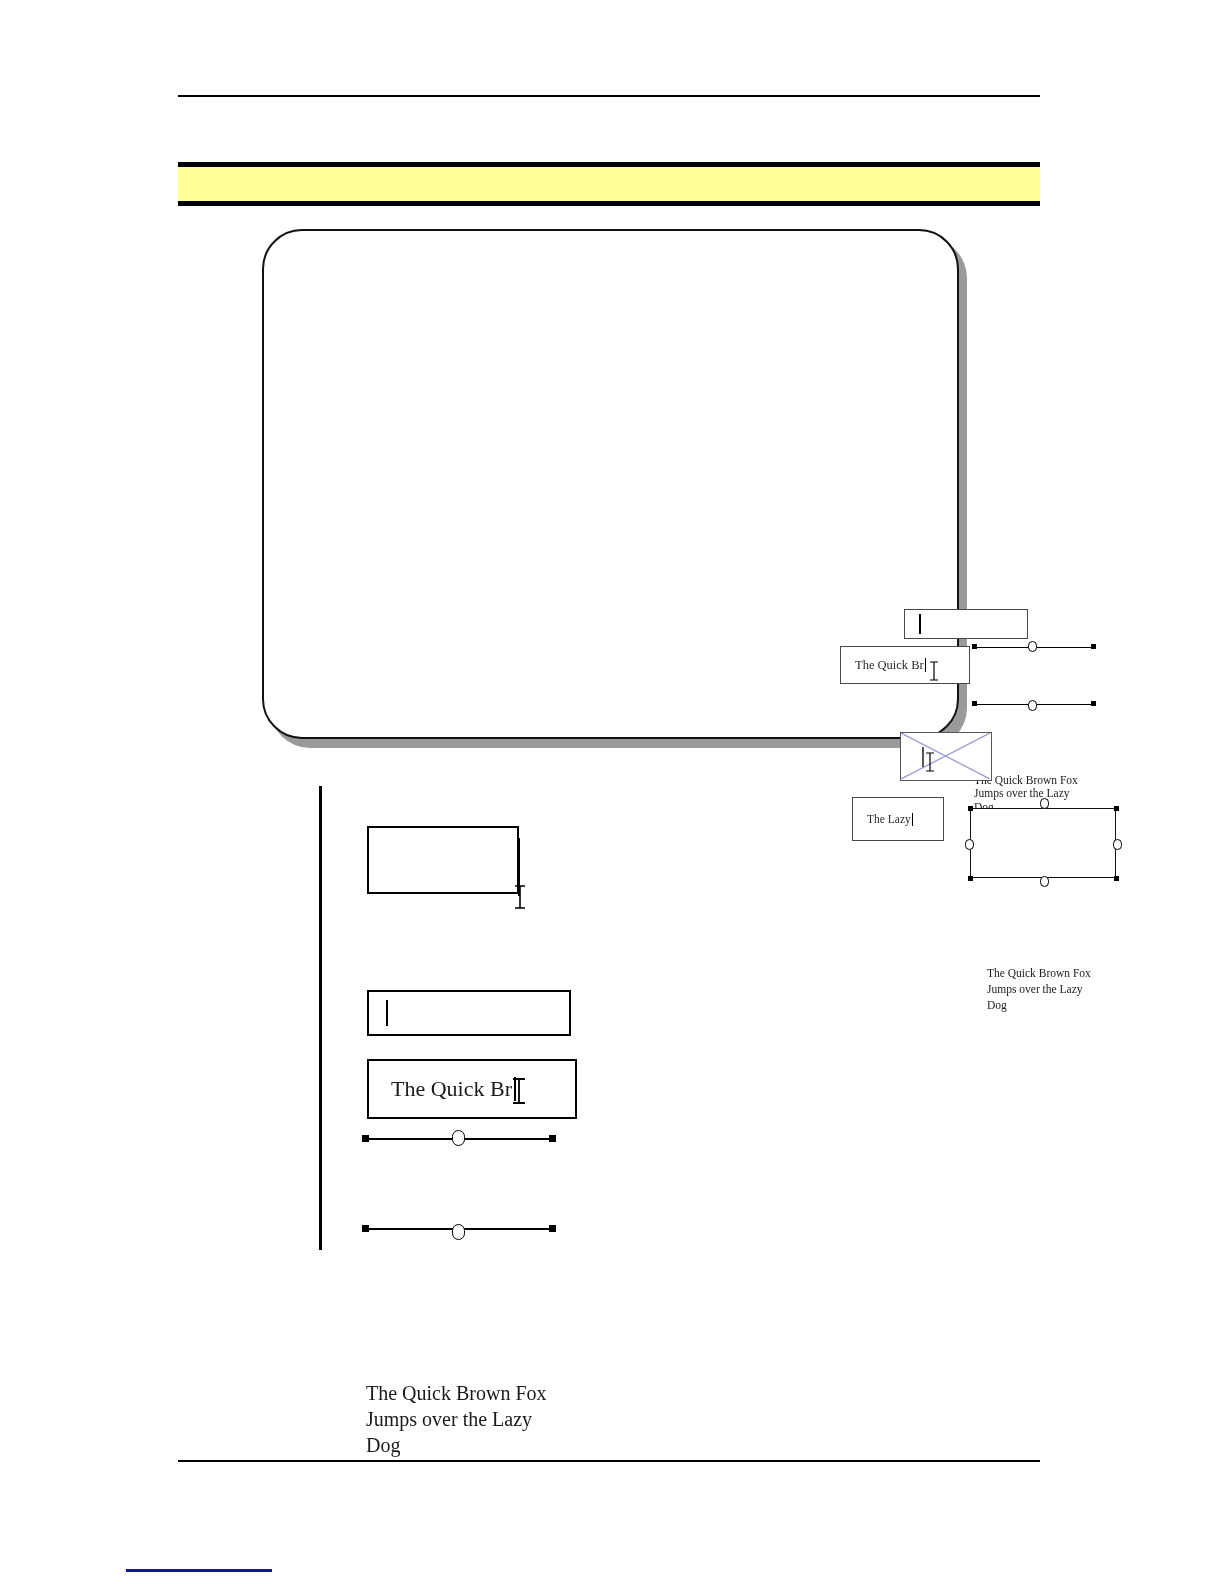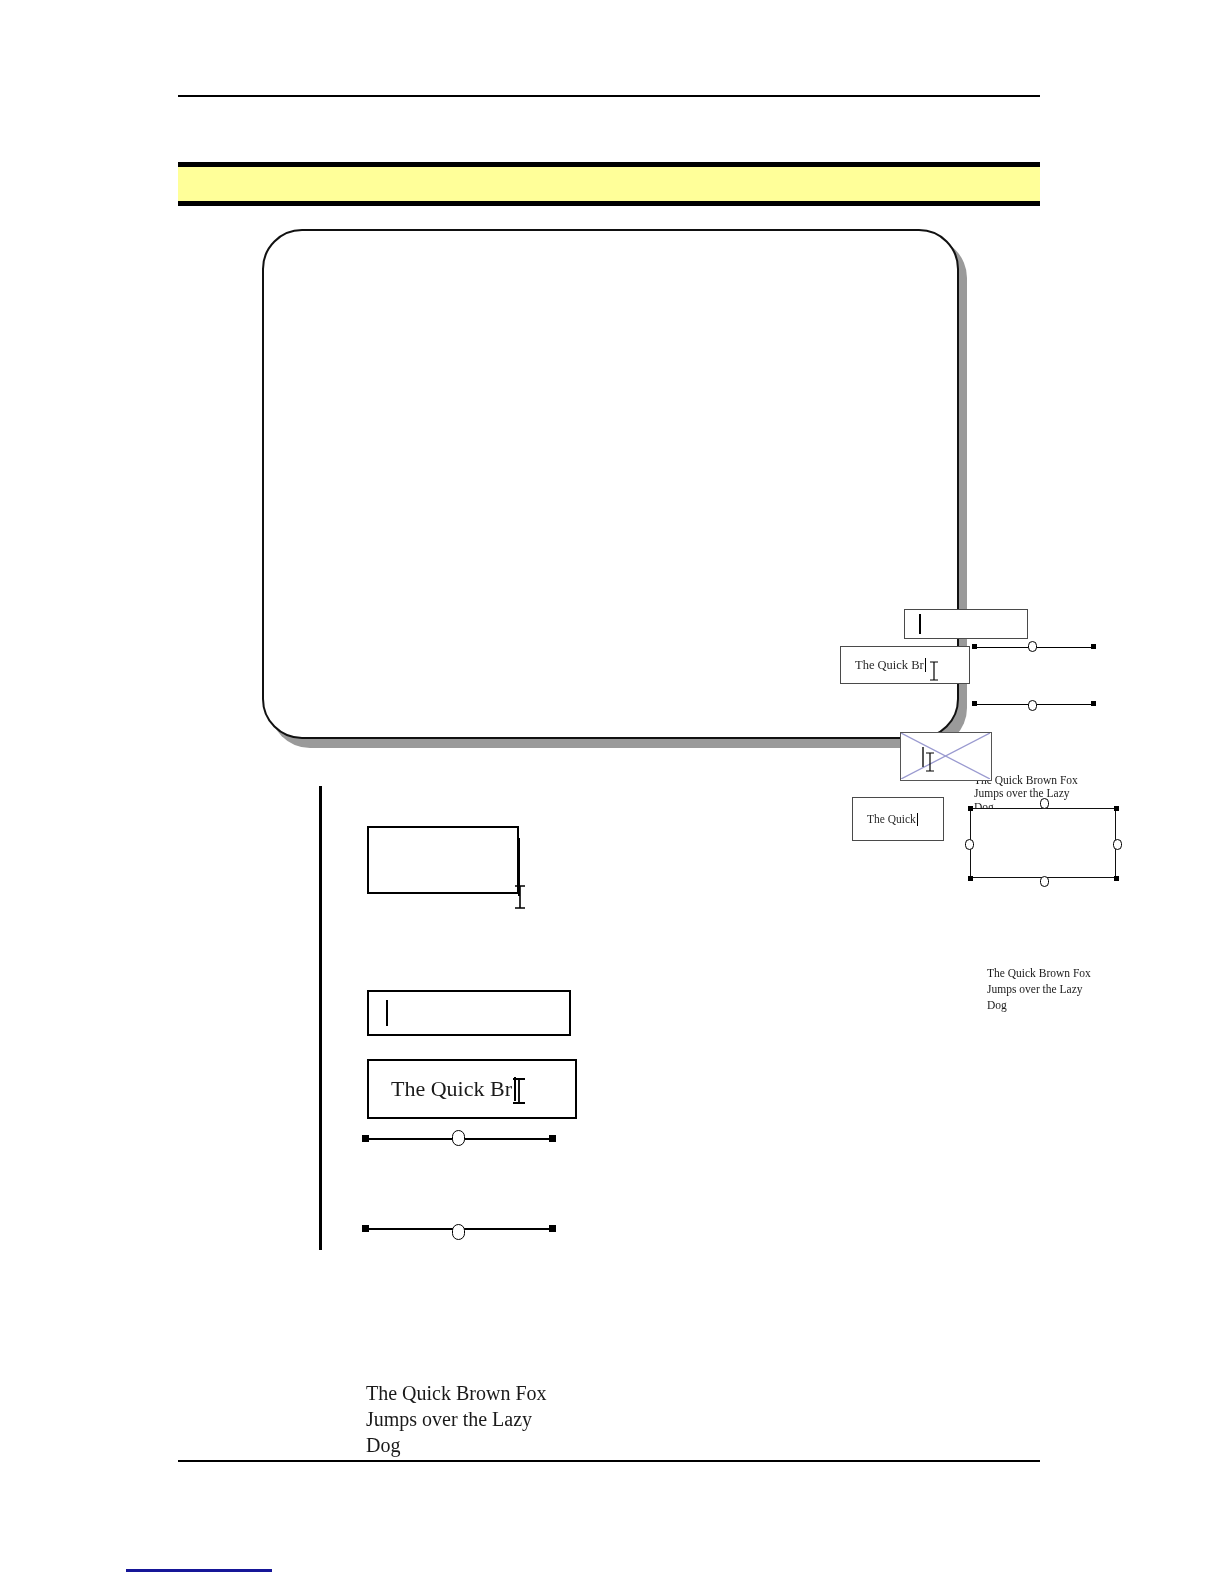--- a/index.html
+++ b/index.html
@@ -299,21 +299,21 @@
       </svg>
     </div>
     <div class="caret-abs" id="dlg-x-caret"></div>
     <div class="ibeam" id="dlg-x-ibeam">
       <svg width="12" height="20" viewBox="0 0 12 20">
         <path d="M2 1 H10 M6 1 V19 M2 19 H10" stroke="#000" stroke-width="1.2" fill="none"></path>
       </svg>
     </div>
 
     <div class="tbox" id="dlg-quick-box">
-      <span class="txt">The Quick</span>
+      <span class="txt">The Lazy</span>
         <span class="caret" style="height:13px;margin-left:1px;"></span>
     </div>
 
     <div id="dlg-textobj-2">
       <div class="handle-sq" style="left:-3px;top:-3px;"></div>
       <div class="handle-sq" style="left:143px;top:-3px;"></div>
       <div class="handle-sq" style="left:-3px;top:67px;"></div>
       <div class="handle-sq" style="left:143px;top:67px;"></div>
       <div class="handle-round" style="left:69px;top:-11px;"></div>
       <div class="handle-round" style="left:69px;top:67px;"></div>

